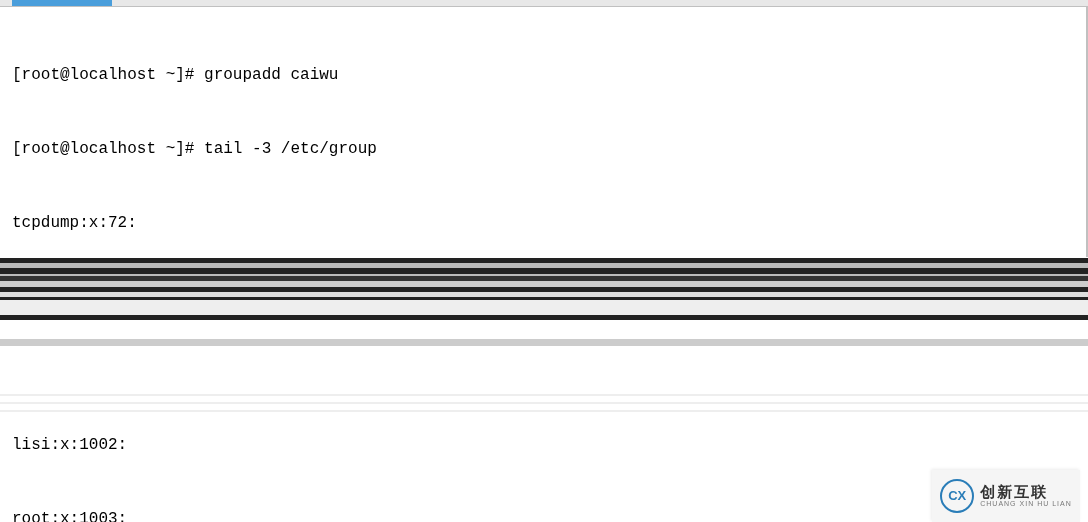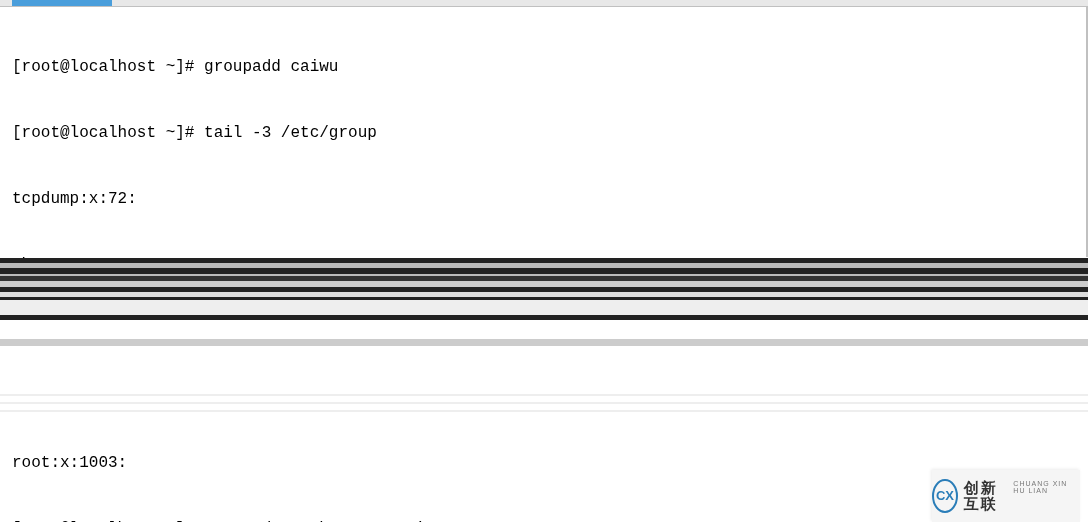--- a/index.html
+++ b/index.html
@@ -32,20 +32,21 @@
     }
     .terminal {
       padding: 5px 12px 0 12px;
       color: #000000;
       background: #ffffff;
       white-space: pre;
     }
     .line {
       display: block;
       height: 22px;
+      margin-top: 8px;
     }
     .smear-zone {
       position: absolute;
       top: 258px;
       left: 0;
       width: 1088px;
       height: 130px;
       background: linear-gradient(
         to bottom,
         #222 0%, #222 4%,
@@ -100,21 +101,21 @@
       display: flex;
       align-items: center;
       justify-content: center;
       color: #2a7db8;
       font-family: Arial, sans-serif;
       font-weight: bold;
       font-size: 13px;
     }
     .wm-text {
       display: flex;
-      flex-direction: row;
+      flex-direction: column;
       line-height: 1.1;
     }
     .wm-text-cn {
       font-family: "Microsoft YaHei", sans-serif;
       font-size: 15px;
       font-weight: bold;
       color: #333;
       letter-spacing: 2px;
     }
     .wm-text-en {

